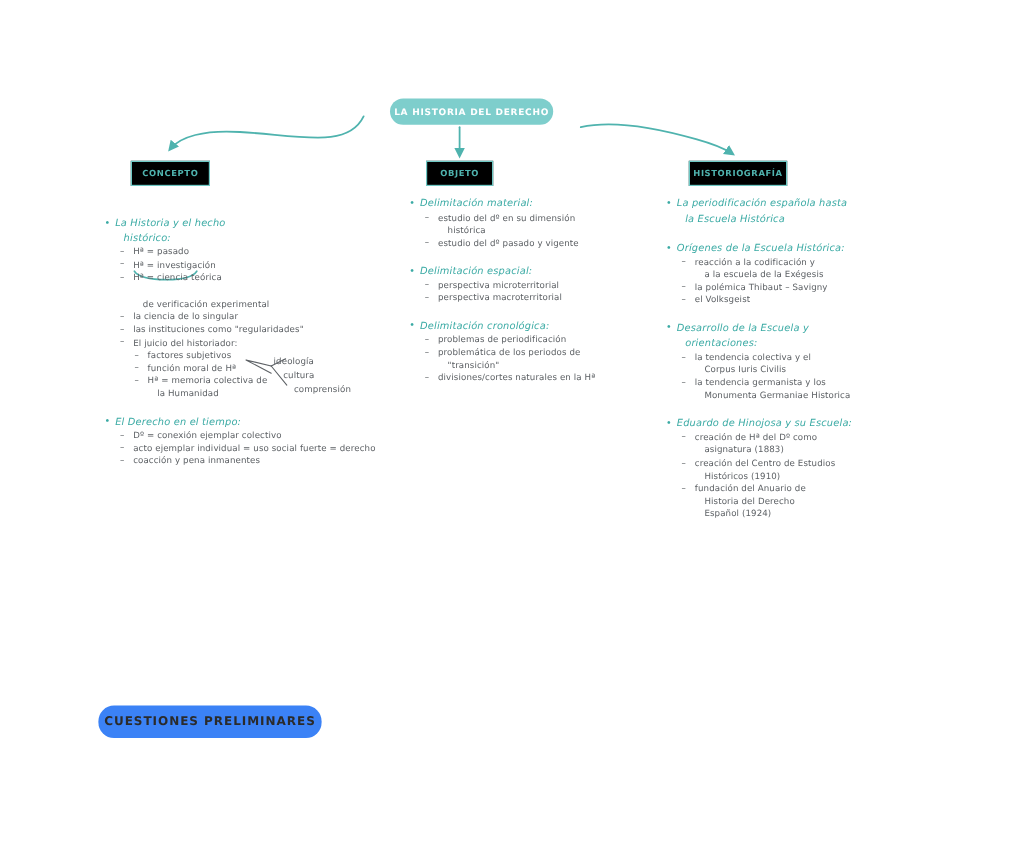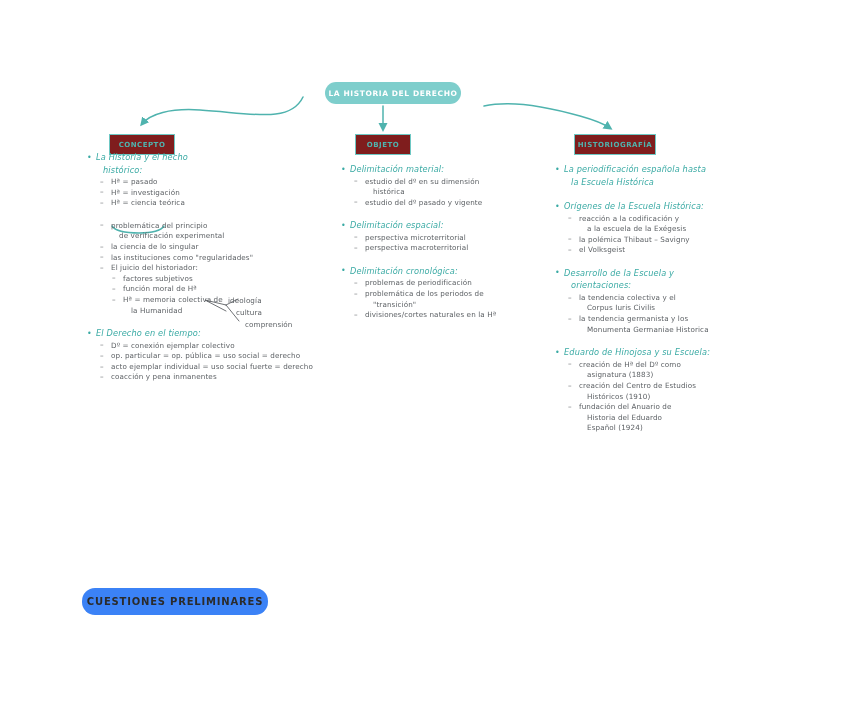--- a/index.html
+++ b/index.html
@@ -69,21 +69,21 @@
     font-weight: bold;
     letter-spacing: 0.8px;
     color: #2b2b2b;
     white-space: nowrap;
   }
 
   
   .col-head {
     position: absolute;
     border: 1.6px solid #6ec8c4;
-    background: #7f1d1d;
+    background: #000000;
     height: 19px;
     display: flex;
     align-items: center;
     justify-content: center;
   }
   .col-head span {
     font-size: 7px;
     font-weight: bold;
     letter-spacing: 0.5px;
     color: #4fb3ae;
@@ -91,21 +91,21 @@
   }
   #head-0 { left: 109px; top: 134px; width: 64px; }
   #head-1 { left: 355px; top: 134px; width: 54px; }
   #head-2 { left: 574px; top: 134px; width: 80px; }
 
   
   .column {
     position: absolute;
     width: 238px;
   }
-  #col-0 { left: 86px; top: 152px; }
+  #col-0 { left: 86px; top: 180px; }
   #col-1 { left: 340px; top: 164px; }
   #col-2 { left: 554px; top: 164px; }
   .b1 {
     font-size: 8.2px;
     line-height: 11.5px;
     color: #3aaaa4;
     font-style: italic;
     position: relative;
     padding-left: 10px;
     margin-bottom: 1px;
@@ -212,33 +212,31 @@
     <span>HISTORIOGRAFÍA</span>
   </div>
 
   <div class="column" id="col-0">
       <div class="b1">La Historia y el hecho</div>
       <div class="b1 cont">histórico:</div>
       <div class="b2">Hª = pasado</div>
       <div class="b2">Hª = investigación</div>
       <div class="b2">Hª = ciencia teórica</div>
       <div class="spacer-md"></div>
-      <div class="b2">problemática del principio</div>
       <div class="b2 cont">de verificación experimental</div>
       <div class="b2">la ciencia de lo singular</div>
       <div class="b2">las instituciones como "regularidades"</div>
       <div class="b2">El juicio del historiador:</div>
       <div class="b3">factores subjetivos</div>
       <div class="b3">función moral de Hª</div>
       <div class="b3">Hª = memoria colectiva de</div>
       <div class="b3 cont">la Humanidad</div>
       <div class="spacer-md"></div>
       <div class="b1">El Derecho en el tiempo:</div>
       <div class="b2">Dº = conexión ejemplar colectivo</div>
-      <div class="b2">op. particular = op. pública = uso social = derecho</div>
       <div class="b2">acto ejemplar individual = uso social fuerte = derecho</div>
       <div class="b2">coacción y pena inmanentes</div>
     </div>
   <div class="column" id="col-1">
       <div class="b1">Delimitación material:</div>
       <div class="b2">estudio del dº en su dimensión</div>
       <div class="b2 cont">histórica</div>
       <div class="b2">estudio del dº pasado y vigente</div>
       <div class="spacer-md"></div>
       <div class="b1">Delimitación espacial:</div>
@@ -267,21 +265,21 @@
       <div class="b2 cont">Corpus Iuris Civilis</div>
       <div class="b2">la tendencia germanista y los</div>
       <div class="b2 cont">Monumenta Germaniae Historica</div>
       <div class="spacer-md"></div>
       <div class="b1">Eduardo de Hinojosa y su Escuela:</div>
       <div class="b2">creación de Hª del Dº como</div>
       <div class="b2 cont">asignatura (1883)</div>
       <div class="b2">creación del Centro de Estudios</div>
       <div class="b2 cont">Históricos (1910)</div>
       <div class="b2">fundación del Anuario de</div>
-      <div class="b2 cont">Historia del Eduardo</div>
+      <div class="b2 cont">Historia del Derecho</div>
       <div class="b2 cont">Español (1924)</div>
     </div>
 
   <div class="annot" id="annot-0">ideología</div>
   <div class="annot" id="annot-1">cultura</div>
   <div class="annot" id="annot-2">comprensión</div>
 
   <div class="bottom-pill">
     <span>CUESTIONES PRELIMINARES</span>
   </div>

